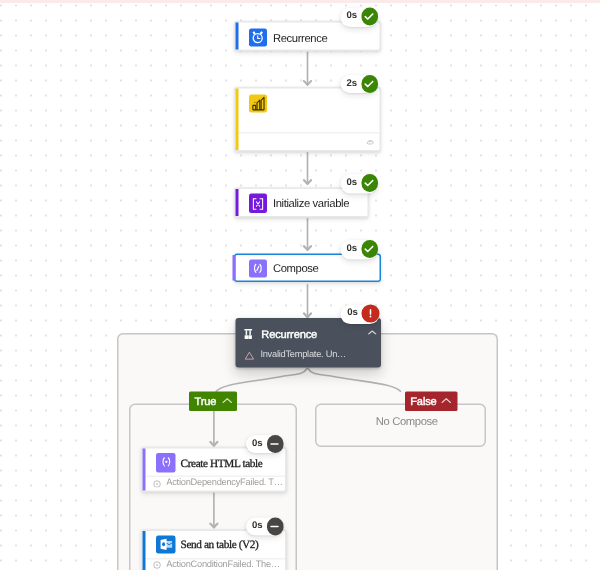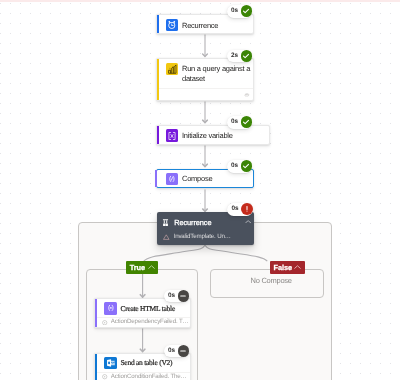--- a/index.html
+++ b/index.html
@@ -34,21 +34,21 @@
   .badge .dot{width:11.8px;height:11.8px;border-radius:50%;display:flex;align-items:center;justify-content:center;}
 
   
   .condnode{position:absolute;background:#4a515d;border-radius:2px;box-sizing:border-box;
             box-shadow:0 1px 2px rgba(0,0,0,.18),0 4px 9px rgba(0,0,0,.18);}
   .condnode .ttl{color:#fff;font-weight:400;font-size:7.4px;letter-spacing:-0.1px;-webkit-text-stroke:0.28px #fff;}
   .condnode .sub{color:#dcdcde;font-size:6.2px;}
 
   
   .tag{position:absolute;display:flex;align-items:center;justify-content:space-between;
-       border-radius:1px;color:#fff;font-size:7.4px;font-weight:700;box-sizing:border-box;letter-spacing:-0.1px;-webkit-text-stroke:0.28px #fff;}
+       border-radius:1px;color:#fff;font-size:7.4px;font-weight:400;box-sizing:border-box;letter-spacing:-0.1px;-webkit-text-stroke:0.28px #fff;}
 
   svg.conn{position:absolute;left:0;top:0;width:400px;height:380px;overflow:visible;}
 </style>
 </head>
 <body>
 
 <div id="canvas">
   <div class="topbar"></div>
 
   <div class="scope" style="left:78px;top:222px;width:254px;height:200px;"></div>
@@ -109,39 +109,38 @@
         <svg width="10.6" height="10.6" viewBox="0 0 24 24">
           <g fill="none" stroke="#3a2f00" stroke-width="1.7" stroke-linejoin="round">
             <path d="M3.6 21 V14.2 h4.2 V21"></path>
             <path d="M9.8 21 V10.3 l4.2 -4.2 V21"></path>
             <path d="M16 21 V6.5 l4.4 -4.4 V21"></path>
             <path d="M3.6 21 H20.4"></path>
           </g>
           <circle cx="6.6" cy="9.4" r="0.9" fill="#3a2f00"></circle>
         </svg>
       </span>
-      <span class="ttl" style="width:70px;">Run a query against a dataset</span>
     </div>
     <div class="divider" style="top:28.5px;"></div>
     <span style="position:absolute;left:87.7px;top:33.8px;display:flex;">
       <svg width="5.8" height="3.8" viewBox="0 0 16 10.5" fill="none" stroke="#b3b1af" stroke-width="1.25" stroke-linecap="round">
         <path d="M5.3 2.2 h5.4 a3.1 3.1 0 0 1 0 6.1 h-6.4 a2.1 2.1 0 0 1 0 -4.2 h5.4"></path>
       </svg>
     </span>
   </div>
   <div class="badge" style="left:226.5px;top:49.5px;">
     <span class="t">2s</span>
     <span class="dot" style="background:#3b8505">
       <svg width="8" height="8" viewBox="0 0 16 16">
           <path d="M3 8.2 L6.3 11.4 L13 4.6" stroke="#fff" stroke-width="2.1" fill="none" stroke-linecap="round" stroke-linejoin="round"></path>
         </svg>
     </span>
   </div>
 
-  <div class="card" style="left:155.5px;top:124.5px;width:114px;height:20.5px;">
+  <div class="card" style="left:155.5px;top:124.5px;width:90px;height:20.5px;">
     <div class="bar" style="background:#7719dc"></div>
     <div class="row" style="height:20.5px;padding-left:9.4px;gap:3.5px;">
       <span class="ic" style="background:#7719dc">
         <svg width="10" height="10" viewBox="0 0 24 24" fill="none" stroke="#fff" stroke-width="1.7">
           <path d="M8.6 3.6 H4.6 V20.4 H8.6" stroke-linecap="square"></path>
           <path d="M15.4 3.6 H19.4 V20.4 H15.4" stroke-linecap="square"></path>
           <path d="M9.4 8.4 L14.6 15.6 M14.6 8.4 L9.4 15.6" stroke-linecap="round"></path>
         </svg>
       </span>
       <span class="ttl">Initialize variable</span>

